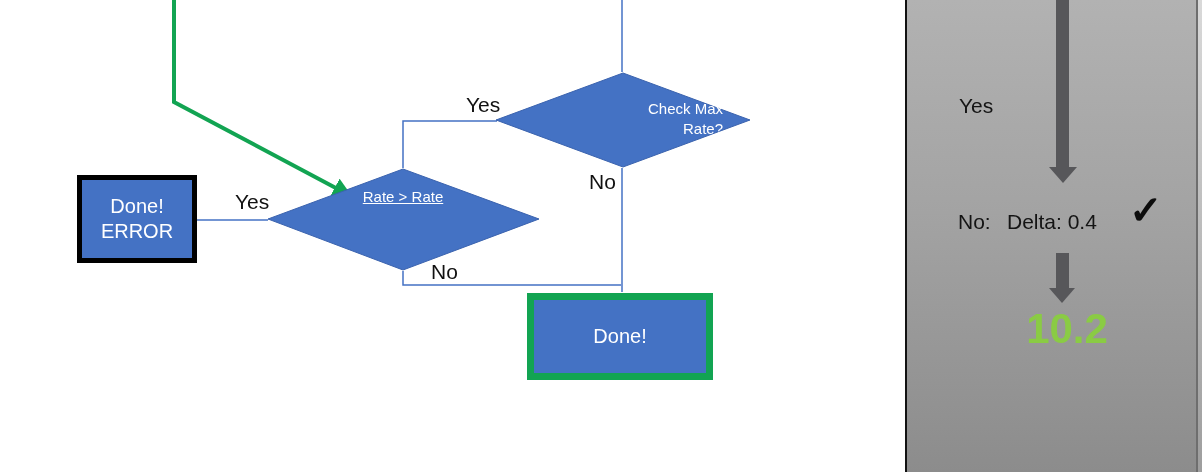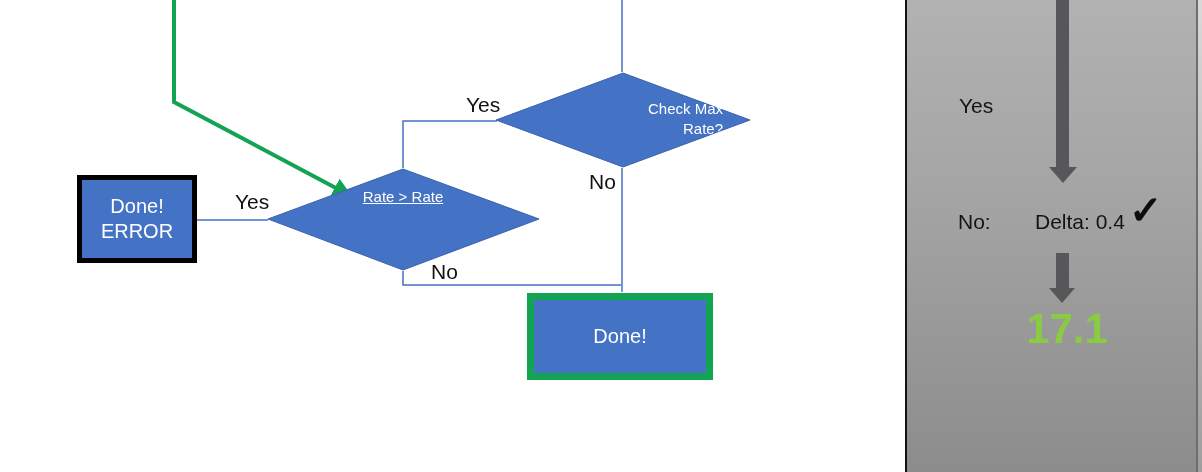--- a/index.html
+++ b/index.html
@@ -181,25 +181,25 @@
     <div>Done!</div>
   </div>
 
   <div class="side-panel">
     <div class="big-arrow-shaft shaft-1"></div>
     <div class="big-arrow-head head-1"></div>
 
     <div class="panel-text" style="left:52px; top:95px;">Yes</div>
 
     <div class="panel-text" style="left:51px; top:211px;text-align:right;">No:</div>
-    <div class="panel-text" style="left:128px; top:211px;">Delta: 0.4</div>
+    <div class="panel-text" style="left:100px; top:211px;">Delta: 0.4</div>
     <div class="check-mark">✓</div>
 
     <div class="big-arrow-shaft shaft-2"></div>
     <div class="big-arrow-head head-2"></div>
 
-    <div class="result-value">17.1</div>
+    <div class="result-value">10.2</div>
   </div>
 
   <div class="panel-divider"></div>
   <div class="window-strip"></div>
 
 </div>
 
 </body></html>

